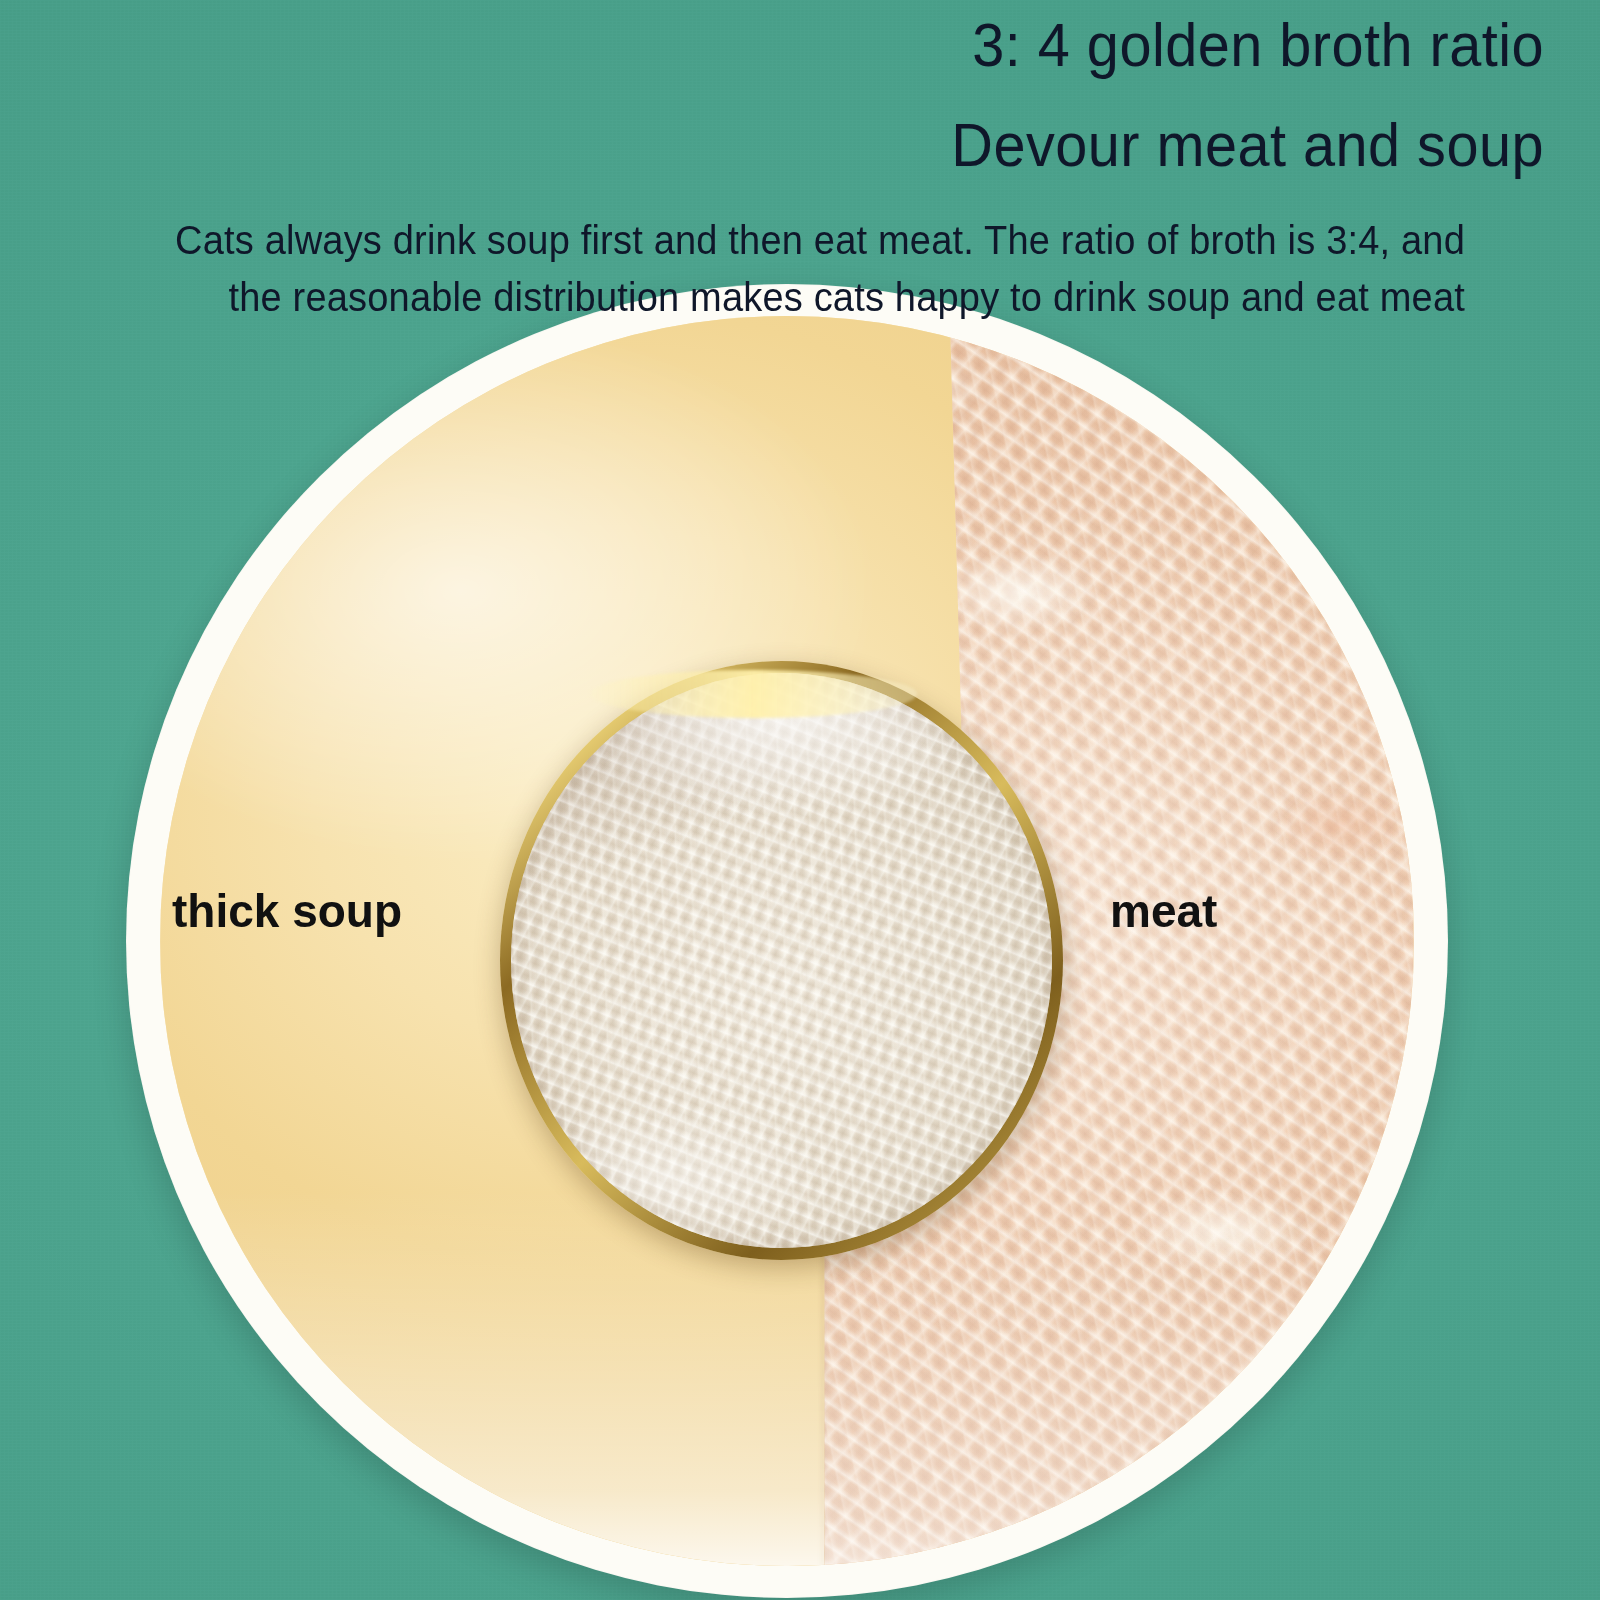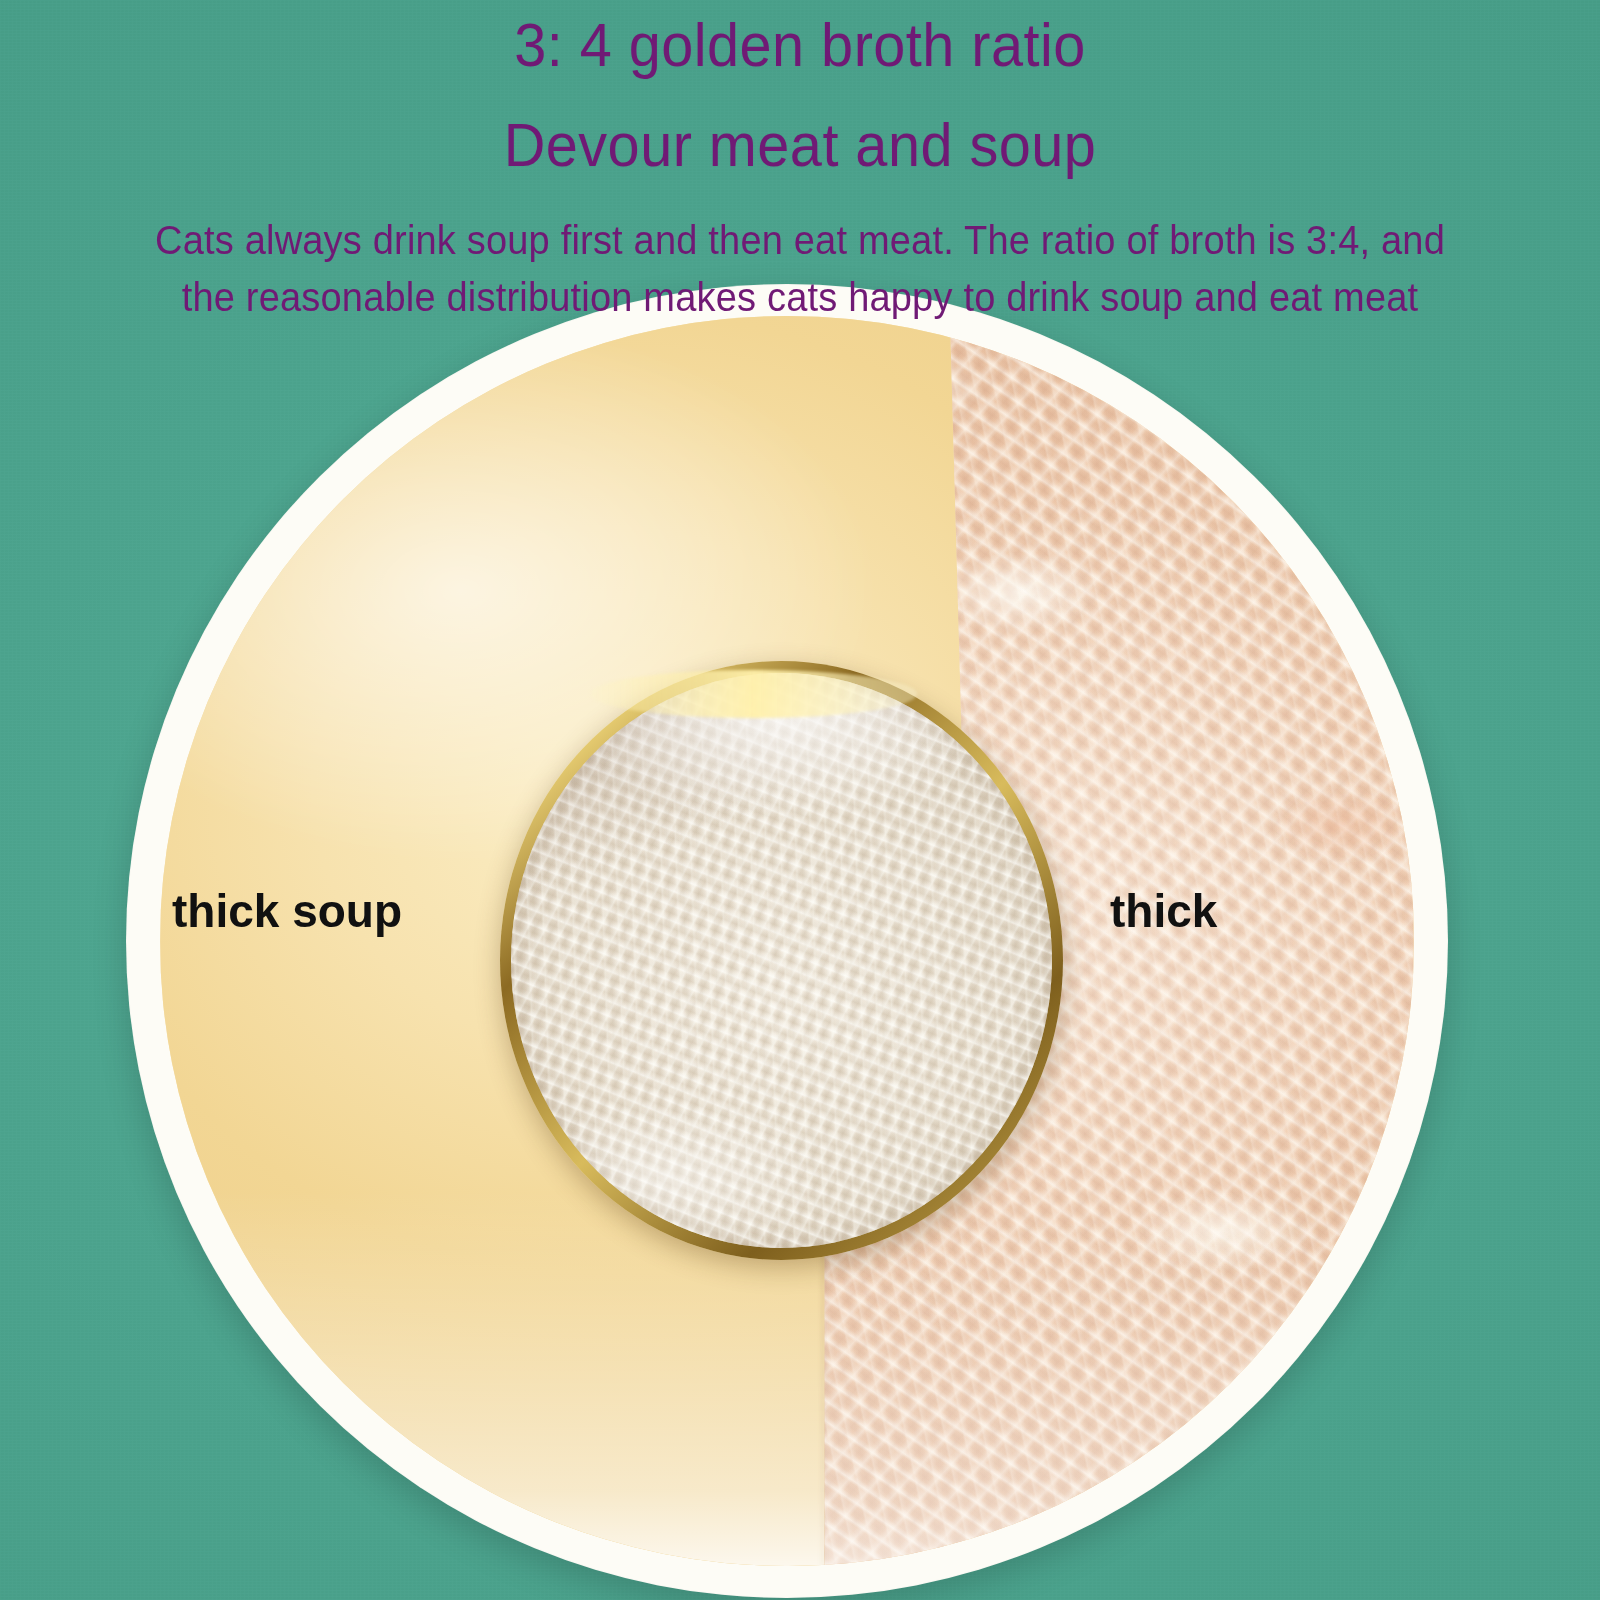--- a/index.html
+++ b/index.html
@@ -29,22 +29,22 @@
     background-image:
       repeating-linear-gradient(0deg, rgba(255,255,255,.05) 0 1px, rgba(0,0,0,.03) 1px 3px),
       repeating-linear-gradient(90deg, rgba(255,255,255,.04) 0 1px, rgba(0,0,0,.02) 1px 4px);
   }
 
   
   #text-block {
     position: absolute;
     top: 0; left: 0; right: 0;
     z-index: 40;
-    text-align: center;
-    color: #701a75;
+    text-align: right;
+    color: #0f172a;
     pointer-events: none;
   }
   .title-line {
     font-size: 62px;
     line-height: 1.0;
     font-weight: 400;
     letter-spacing: .5px;
     transform: scaleX(.93);
     text-shadow: 0 0 2px rgba(0,0,0,.04);
     white-space: nowrap;
@@ -321,19 +321,19 @@
         <div id="can-gloss"></div>
       </div>
       <div id="can-top-highlight"></div>
     </div>
 
   </div>
 </div>
 
 <div class="plate-label" id="label-soup">thick soup</div>
 
-<div class="plate-label" id="label-meat">thick</div>
+<div class="plate-label" id="label-meat">meat</div>
 
 <div id="text-block">
   <div class="title-line" id="title-1">3: 4 golden broth ratio</div>
   <div class="title-line" id="title-2">Devour meat and soup</div>
   <div id="subtitle">Cats always drink soup first and then eat meat. The ratio of broth is 3:4, and the reasonable distribution makes cats happy to drink soup and eat meat</div>
 </div>
 
 </body></html>

